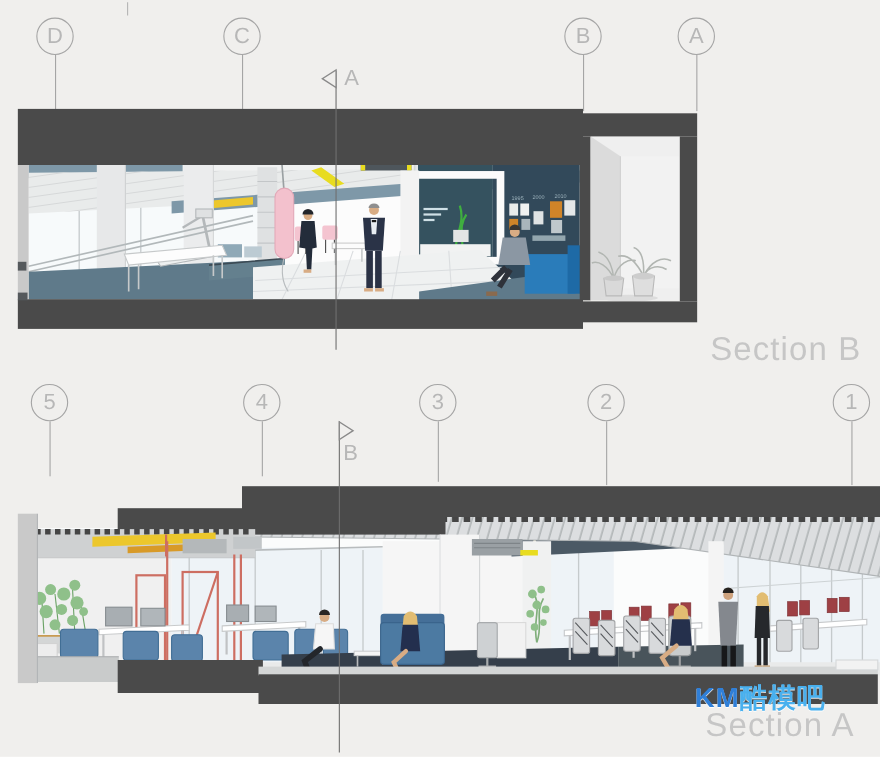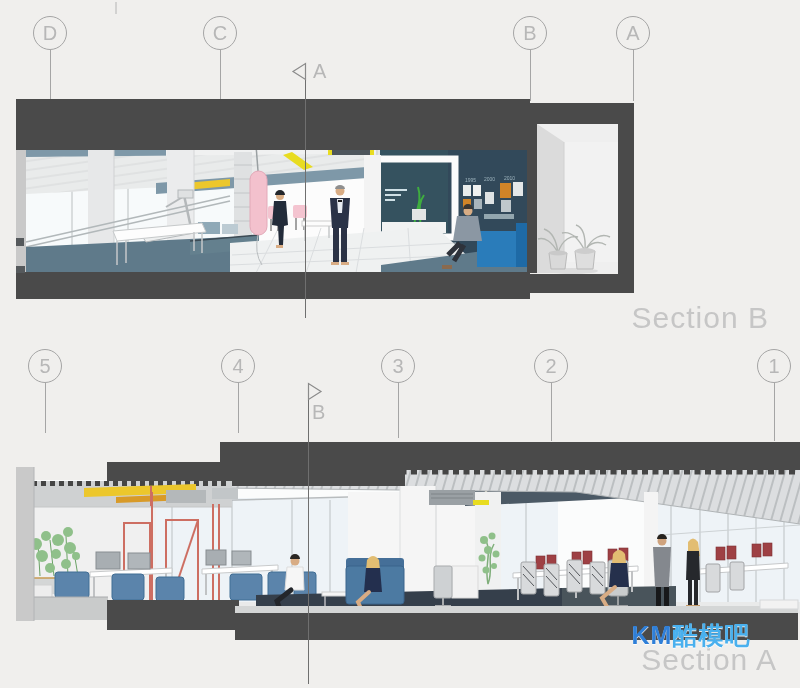--- a/index.html
+++ b/index.html
@@ -521,20 +521,20 @@
     <line x1="116" y1="2" x2="116" y2="14" stroke="#b4b4b4"></line>
     <line x1="305.5" y1="64" x2="305.5" y2="318" stroke="#6f6f6f" stroke-width="1"></line>
     <polygon points="305.5,63.5 305.5,79.5 293,71.5" fill="#f0efed" stroke="#8a8a8a" stroke-width="1.2"></polygon>
     <line x1="308.5" y1="383" x2="308.5" y2="684" stroke="#6f6f6f" stroke-width="1"></line>
     <polygon points="308.5,383.5 308.5,399.5 321,391.5" fill="#f0efed" stroke="#8a8a8a" stroke-width="1.2"></polygon>
   </svg>
 
   <div class="cut-label" style="left:313px;top:60px">A</div>
   <div class="cut-label" style="left:312px;top:401px">B</div>
 
-  <div class="section-title" style="left:532px;top:301px">Section B</div>
+  <div class="section-title" style="left:546px;top:301px">Section B</div>
   <div class="section-title" style="left:540px;top:643px;z-index:1">Section A</div>
 
   <div id="wm">
     <div class="brand"><span class="latin">KM</span><span class="cjk">酷模吧</span></div>
   </div>
 
 </div>
 
 </body></html>

